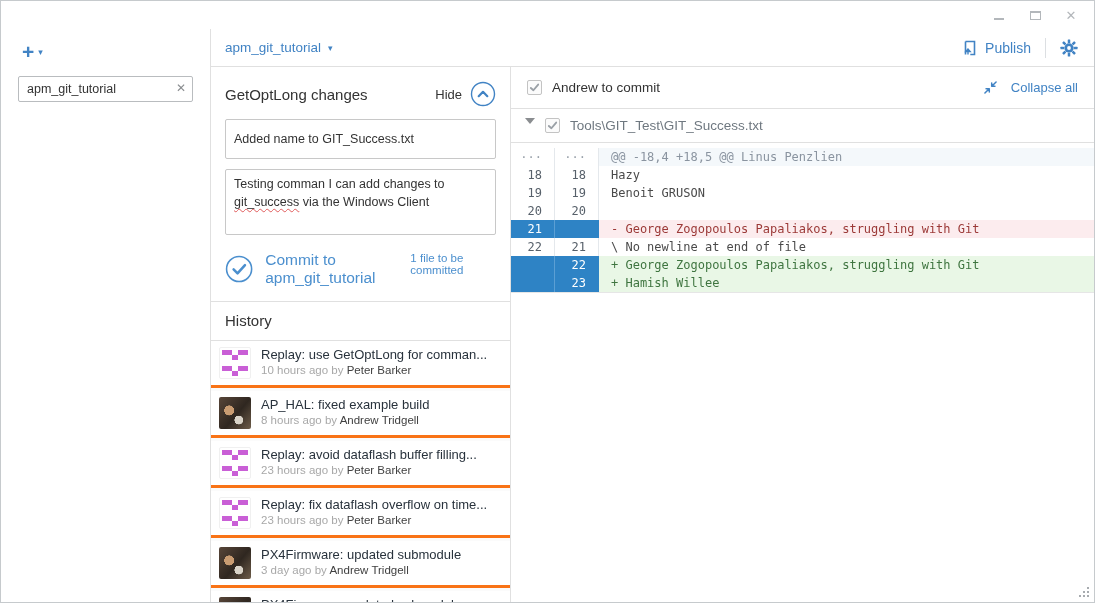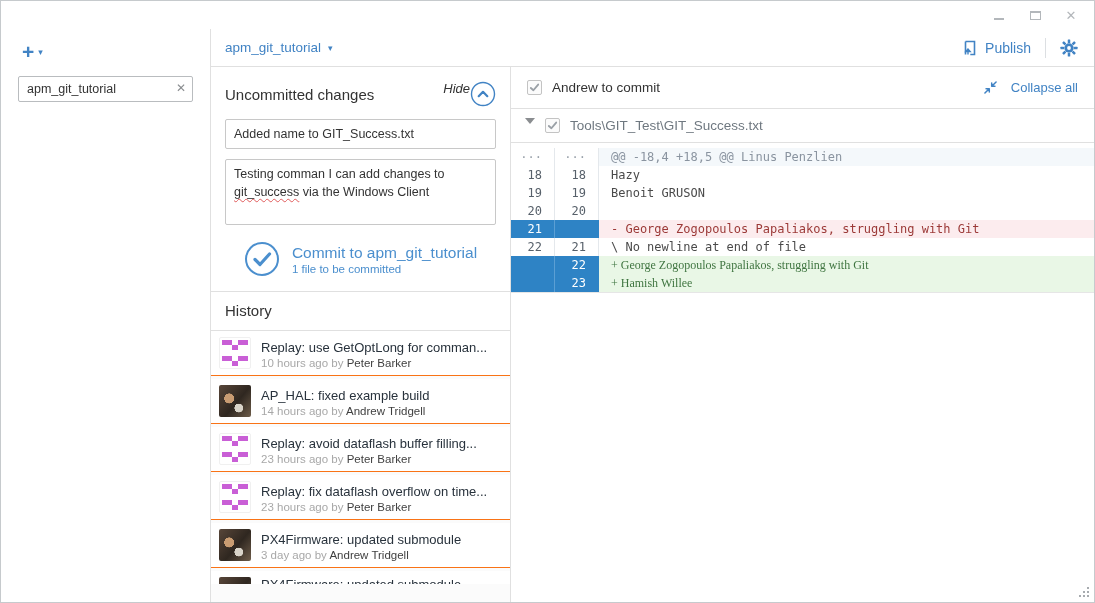--- a/index.html
+++ b/index.html
@@ -48,35 +48,35 @@
   .repo-switcher{display:flex;align-items:center;gap:7px;color:var(--accent);font-size:13.5px;cursor:pointer;}
   .header-right{display:flex;align-items:center;gap:14px;}
   .publish-btn{display:flex;align-items:center;gap:7px;color:var(--accent);font-size:14px;cursor:pointer;}
   .hdr-sep{width:1px;height:20px;background:#dcdfe2;}
   .gear{cursor:pointer;display:flex;align-items:center;}
 
   
   .changes-section{padding:14px 14px 12px 14px;border-bottom:1px solid var(--border);}
   .changes-head{display:flex;align-items:center;justify-content:space-between;margin-bottom:12px;}
   .changes-title{font-size:15px;color:#333;}
-  .hide-toggle{display:flex;gap:0;cursor:pointer;font-style:italic;}
+  .hide-toggle{display:flex;align-items:center;gap:8px;cursor:pointer;}
   .hide-label{font-size:13px;color:#333;}
-  .summary-input{width:100%;height:30px;border:1px solid #c8c8c8;border-radius:2px;padding:0 8px;font-size:12.5px;font-family:inherit;color:#333;outline:none;}
+  .summary-input{width:100%;height:40px;border:1px solid #c8c8c8;border-radius:2px;padding:0 8px;font-size:12.5px;font-family:inherit;color:#333;outline:none;}
   .desc-box{margin-top:10px;height:66px;border:1px solid #c8c8c8;border-radius:2px;padding:5px 8px;font-size:12.5px;line-height:1.45;color:#333;overflow:hidden;cursor:text;}
   .misspell{text-decoration:underline;text-decoration-style:wavy;text-decoration-color:#e05c5c;text-decoration-thickness:1px;text-underline-offset:2px;}
   .commit-btn{margin-top:12px;display:flex;align-items:center;justify-content:center;gap:12px;cursor:pointer;padding:4px 0 2px 0;}
-  .commit-texts{display:flex;flex-direction:column;justify-content:space-between;}
+  .commit-texts{display:flex;justify-content:space-between;}
   .commit-main{font-size:15.5px;color:var(--commit-blue);}
   .commit-sub{font-size:11.5px;color:var(--commit-blue);margin-top:1px;}
 
   
   .history-header{padding:10px 14px;border-bottom:1px solid var(--border);}
   .history-title{font-size:15px;color:#333;}
   .history-list{flex:1;overflow:hidden;background:#fbfbfb;}
-  .hist-item{display:flex;align-items:flex-end;gap:10px;padding:6px 8px;background:#fff;border-bottom:1px solid #f97316;margin-bottom:3px;cursor:pointer;}
+  .hist-item{display:flex;align-items:flex-start;gap:10px;padding:6px 8px;background:#fff;border-bottom:3px solid #f97316;margin-bottom:3px;cursor:pointer;}
   .hist-item.partial{height:13px;overflow:hidden;align-items:flex-start;margin-bottom:0;border-bottom:none;}
   .avatar{width:32px;height:32px;flex:none;border-radius:2px;overflow:hidden;}
   .avatar.identicon{display:grid;grid-template-columns:repeat(5,1fr);grid-template-rows:repeat(5,1fr);background:#fff;padding:2px;border:1px solid #f0f0f0;}
   .avatar.identicon i{display:block;}
   .avatar.identicon i.px{background:var(--identicon);}
   .avatar.photo{background:
     radial-gradient(circle at 32% 42%, #c99c72 0 17%, rgba(0,0,0,0) 18%),
     radial-gradient(circle at 62% 72%, #d9d4c9 0 14%, rgba(0,0,0,0) 15%),
     linear-gradient(130deg,#584639 0%,#2f2720 55%,#6e5d4a 100%);}
   .hist-text{min-width:0;}
@@ -100,21 +100,21 @@
   .diff-row{display:flex;height:18px;line-height:18px;}
   .g{width:44px;flex:none;text-align:right;padding-right:12px;color:#57606a;border-right:1px solid #e4e8ec;cursor:pointer;}
   .code{flex:1;padding-left:12px;color:#4a4a4a;white-space:pre;overflow:hidden;}
   .diff-row.hunk .g{color:#9aa2ab;}
   .diff-row.hunk .code{background:var(--hunk-bg);color:var(--hunk-text);}
   .diff-row.deletion .g-old{background:var(--gutter-blue);color:#fff;border-right-color:#5b9fd4;}
   .diff-row.deletion .g-new{background:var(--gutter-blue);border-right-color:#2e83c5;}
   .diff-row.deletion .code{background:var(--deletion-bg);color:var(--deletion-text);}
   .diff-row.addition .g-old{background:var(--gutter-blue);border-right-color:#5b9fd4;}
   .diff-row.addition .g-new{background:var(--gutter-blue);color:#fff;border-right-color:#2e83c5;}
-  .diff-row.addition .code{background:var(--addition-bg);color:var(--addition-text);font-family:Liberation Serif, serif;}
+  .diff-row.addition .code{background:var(--addition-bg);color:var(--addition-text);}
   .diff-row.nonewline .code{color:#4a4a4a;}
 
   
   .grip{position:absolute;right:5px;bottom:5px;width:2px;height:2px;background:#a7abaf;
     box-shadow:-4px 0 #a7abaf,-8px 0 #a7abaf,0 -4px #a7abaf,-4px -4px #a7abaf,0 -8px #a7abaf;}
   svg{display:block;}
 </style>
 </head>
 <body>
 
@@ -179,21 +179,21 @@
             </svg>
           </div>
         </div>
       </div>
 
       <div class="content-row">
 
         <div class="mid-panel">
           <div class="changes-section">
             <div class="changes-head">
-              <span class="changes-title">Uncommitted changes</span>
+              <span class="changes-title">GetOptLong changes</span>
               <div class="hide-toggle">
                 <span class="hide-label">Hide</span>
                 <svg width="26" height="26" viewBox="0 0 26 26">
                   <circle cx="13" cy="13" r="11.5" fill="none" stroke="#4183c4" stroke-width="1.4"></circle>
                   <path d="M8.7 15.2 L13 10.8 L17.3 15.2" fill="none" stroke="#4183c4" stroke-width="2.2" stroke-linecap="round" stroke-linejoin="round"></path>
                 </svg>
               </div>
             </div>
             <input class="summary-input" value="Added name to GIT_Success.txt" style="">
             <div class="desc-box">
@@ -245,21 +245,21 @@
                 </div>
     <div class="hist-text">
       <div class="h-title">Replay: use GetOptLong for comman...</div>
       <div class="h-meta"><span class="h-time">10 hours ago by </span><span class="h-author">Peter Barker</span></div>
     </div>
   </div>
               <div class="hist-item">
     <div class="avatar photo"></div>
     <div class="hist-text">
       <div class="h-title">AP_HAL: fixed example build</div>
-      <div class="h-meta"><span class="h-time">14 hours ago by </span><span class="h-author">Andrew Tridgell</span></div>
+      <div class="h-meta"><span class="h-time">8 hours ago by </span><span class="h-author">Andrew Tridgell</span></div>
     </div>
   </div>
               <div class="hist-item">
     <div class="avatar identicon">
                   <i class="px"></i>
                   <i class="px"></i>
                   <i></i>
                   <i class="px"></i>
                   <i class="px"></i>
                   <i></i>

